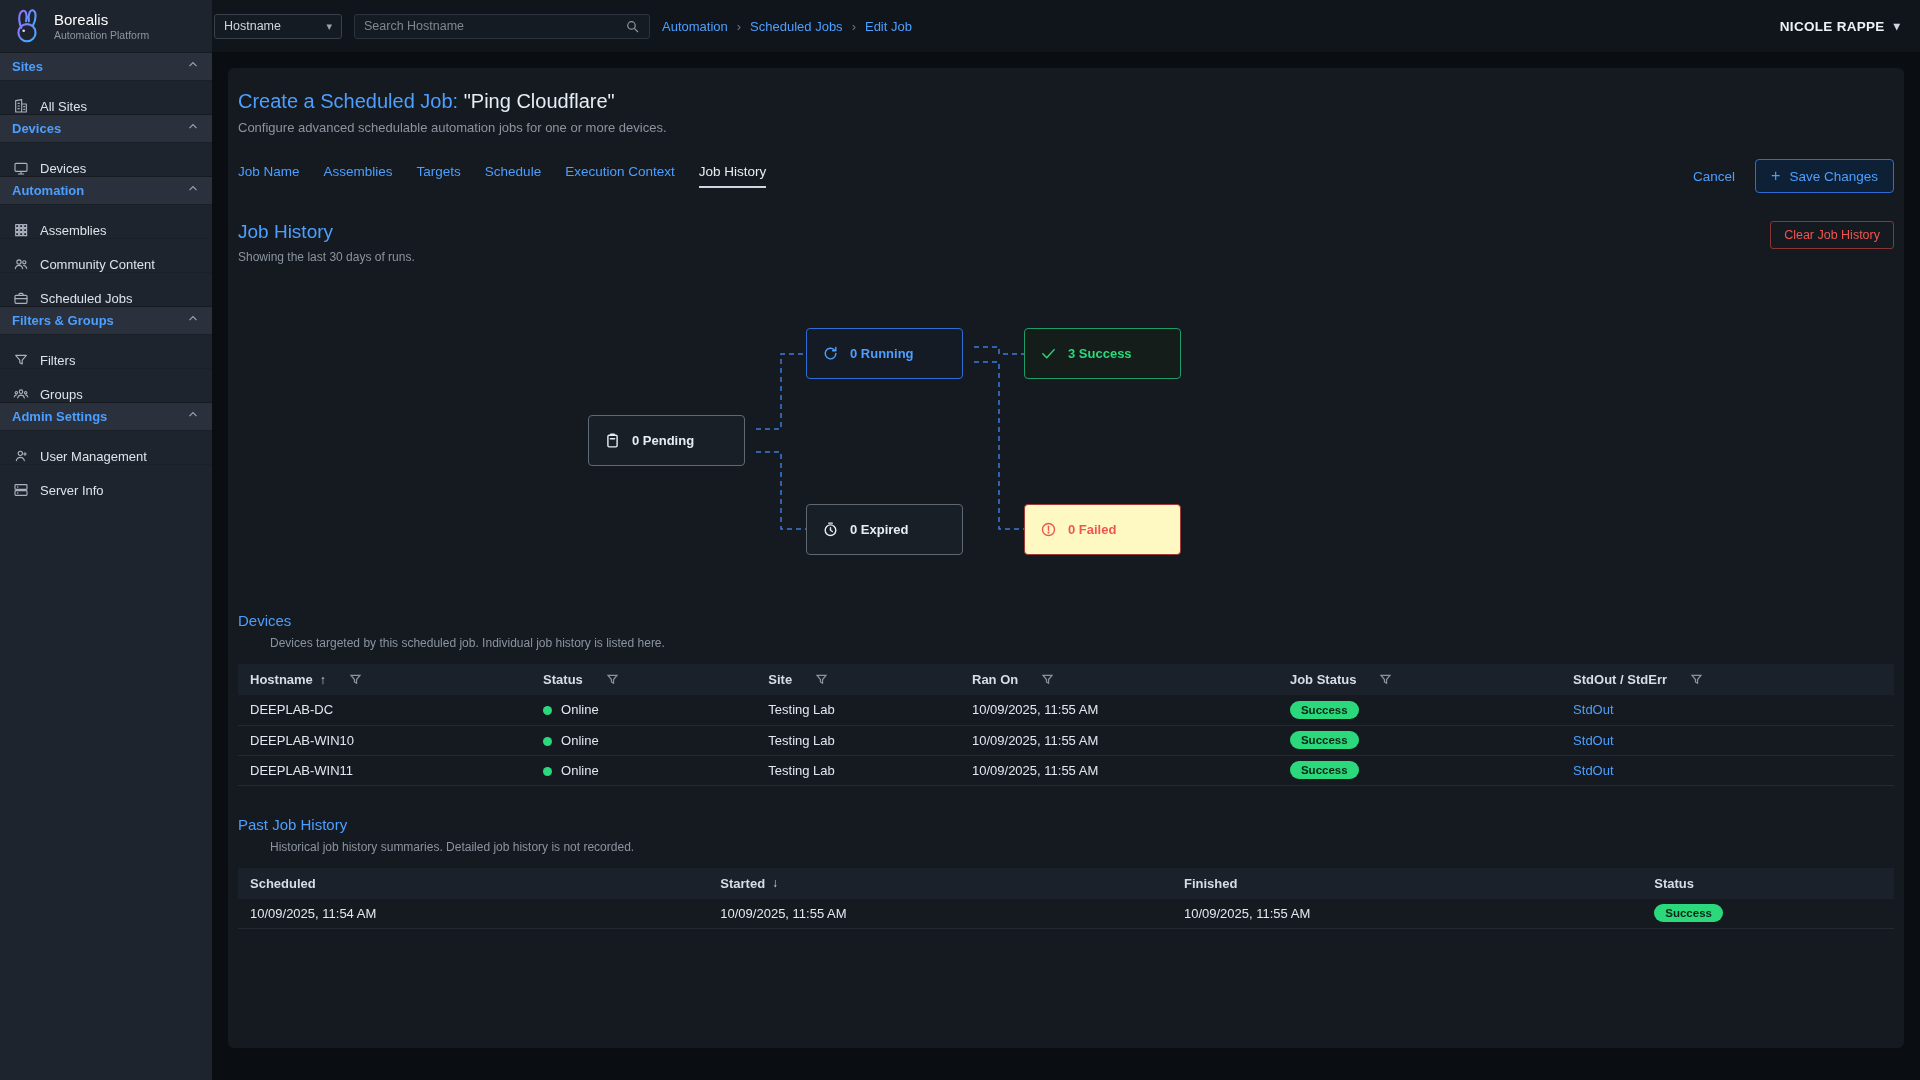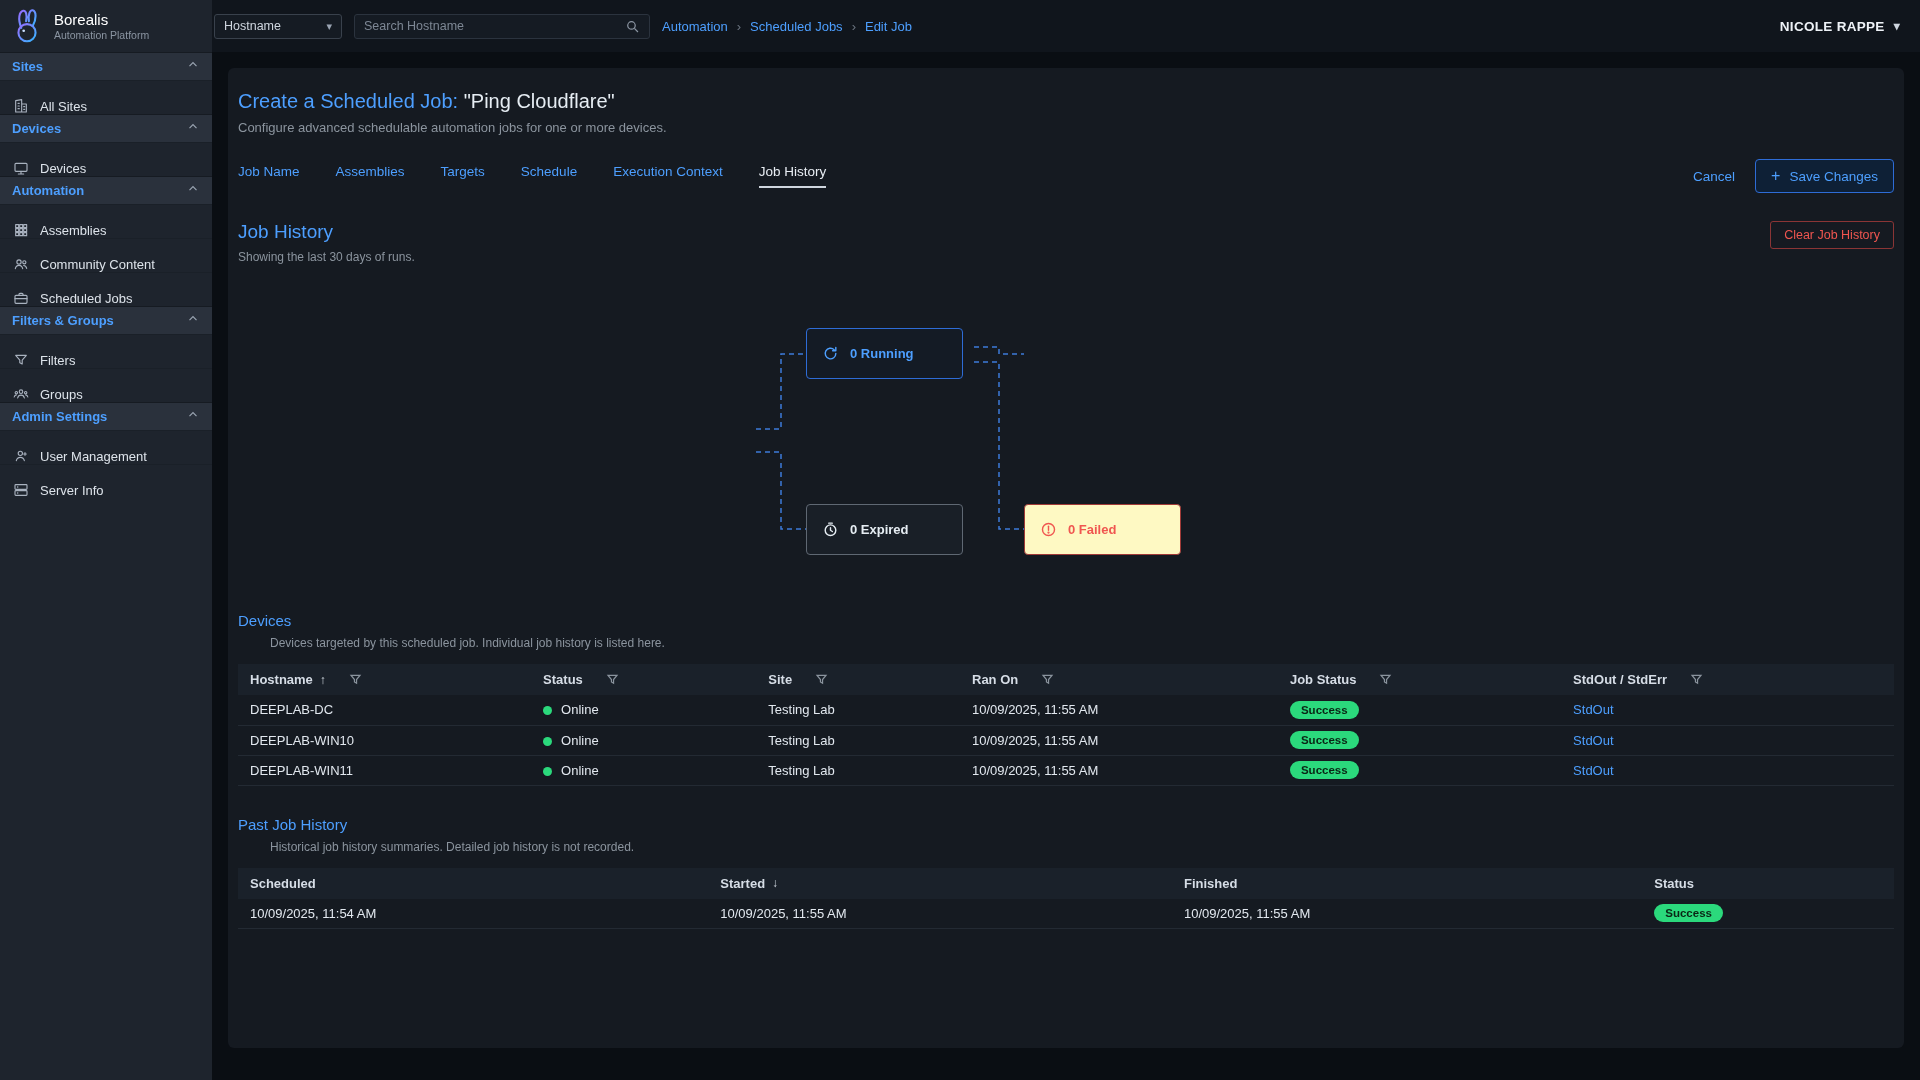--- a/index.html
+++ b/index.html
@@ -36,21 +36,21 @@
   .user-menu .caret { font-size:12px; color:#cfd6df; }
 
   
   .content { flex:1; background:#0a0e13; padding:16px; }
   .panel { background:#151a21; border-radius:6px; min-height:980px; padding:22px 10px 24px; }
   .page-title { font-size:20px; font-weight:normal; }
   .page-title .accent { color:#4d9fff; }
   .page-sub { color:#8b949e; font-size:13px; margin-top:7px; }
 
   .tabs-row { display:flex; align-items:center; margin-top:24px; }
-  .tabs { display:flex; gap:36px; }
+  .tabs { display:flex; gap:24px; }
   .tab { color:#4d9fff; font-size:13.5px; padding-bottom:7px; cursor:pointer; border-bottom:2px solid transparent; }
   .tab.active { color:#e8edf3; border-bottom-color:#cfd6de; }
   .tab-actions { margin-left:auto; display:flex; align-items:center; gap:20px; }
   .cancel-link { color:#4d9fff; font-size:13.5px; cursor:pointer; }
   .save-btn { display:flex; align-items:center; gap:9px; background:#0e2036; border:1px solid #2e6cd6; color:#4d9fff;
     border-radius:4px; padding:7px 15px; font-size:13.5px; cursor:pointer; font-family:inherit; }
 
   .section-row { display:flex; align-items:flex-start; margin-top:28px; }
   .jh-heading { color:#4d9fff; font-size:19px; font-weight:normal; }
   .jh-sub { color:#8b949e; font-size:12px; margin-top:7px; }
@@ -291,26 +291,39 @@
         <div class="diagram">
           <svg class="connectors" width="1308" height="292">
             <g stroke="#3d7bd9" stroke-width="1.5" fill="none" stroke-dasharray="5 4">
               <path d="M518 139 H543 V64 H568"></path>
               <path d="M518 162 H543 V239 H568"></path>
               <path d="M736 57 H761 V64 H786"></path>
               <path d="M736 72 H761 V239 H786"></path>
             </g>
           </svg>
 
+          <div class="node node-pending">
+            <svg viewBox="0 0 24 24">
+                <rect x="5.5" y="4.5" width="13" height="16.5" rx="1.8"></rect>
+                <path d="M9.5 4.5V3h5v1.5z M9 9.5h6"></path>
+              </svg>
+            <span>0 Pending</span>
+          </div>
           <div class="node node-running">
             <svg viewBox="0 0 24 24">
                 <path d="M19.5 12a7.5 7.5 0 1 1-2.3-5.4"></path>
                 <path d="M19.5 3.5v4.5h-4.5"></path>
               </svg>
             <span>0 Running</span>
+          </div>
+          <div class="node node-success">
+            <svg viewBox="0 0 24 24">
+                <path d="M4 12.5l5.5 5.5L20 6.5"></path>
+              </svg>
+            <span>3 Success</span>
           </div>
           <div class="node node-expired">
             <svg viewBox="0 0 24 24">
                 <circle cx="12" cy="13" r="7.5"></circle>
                 <path d="M12 9.5V13l2.6 1.8M9.5 3h5"></path>
               </svg>
             <span>0 Expired</span>
           </div>
           <div class="node node-failed">
             <svg viewBox="0 0 24 24">

